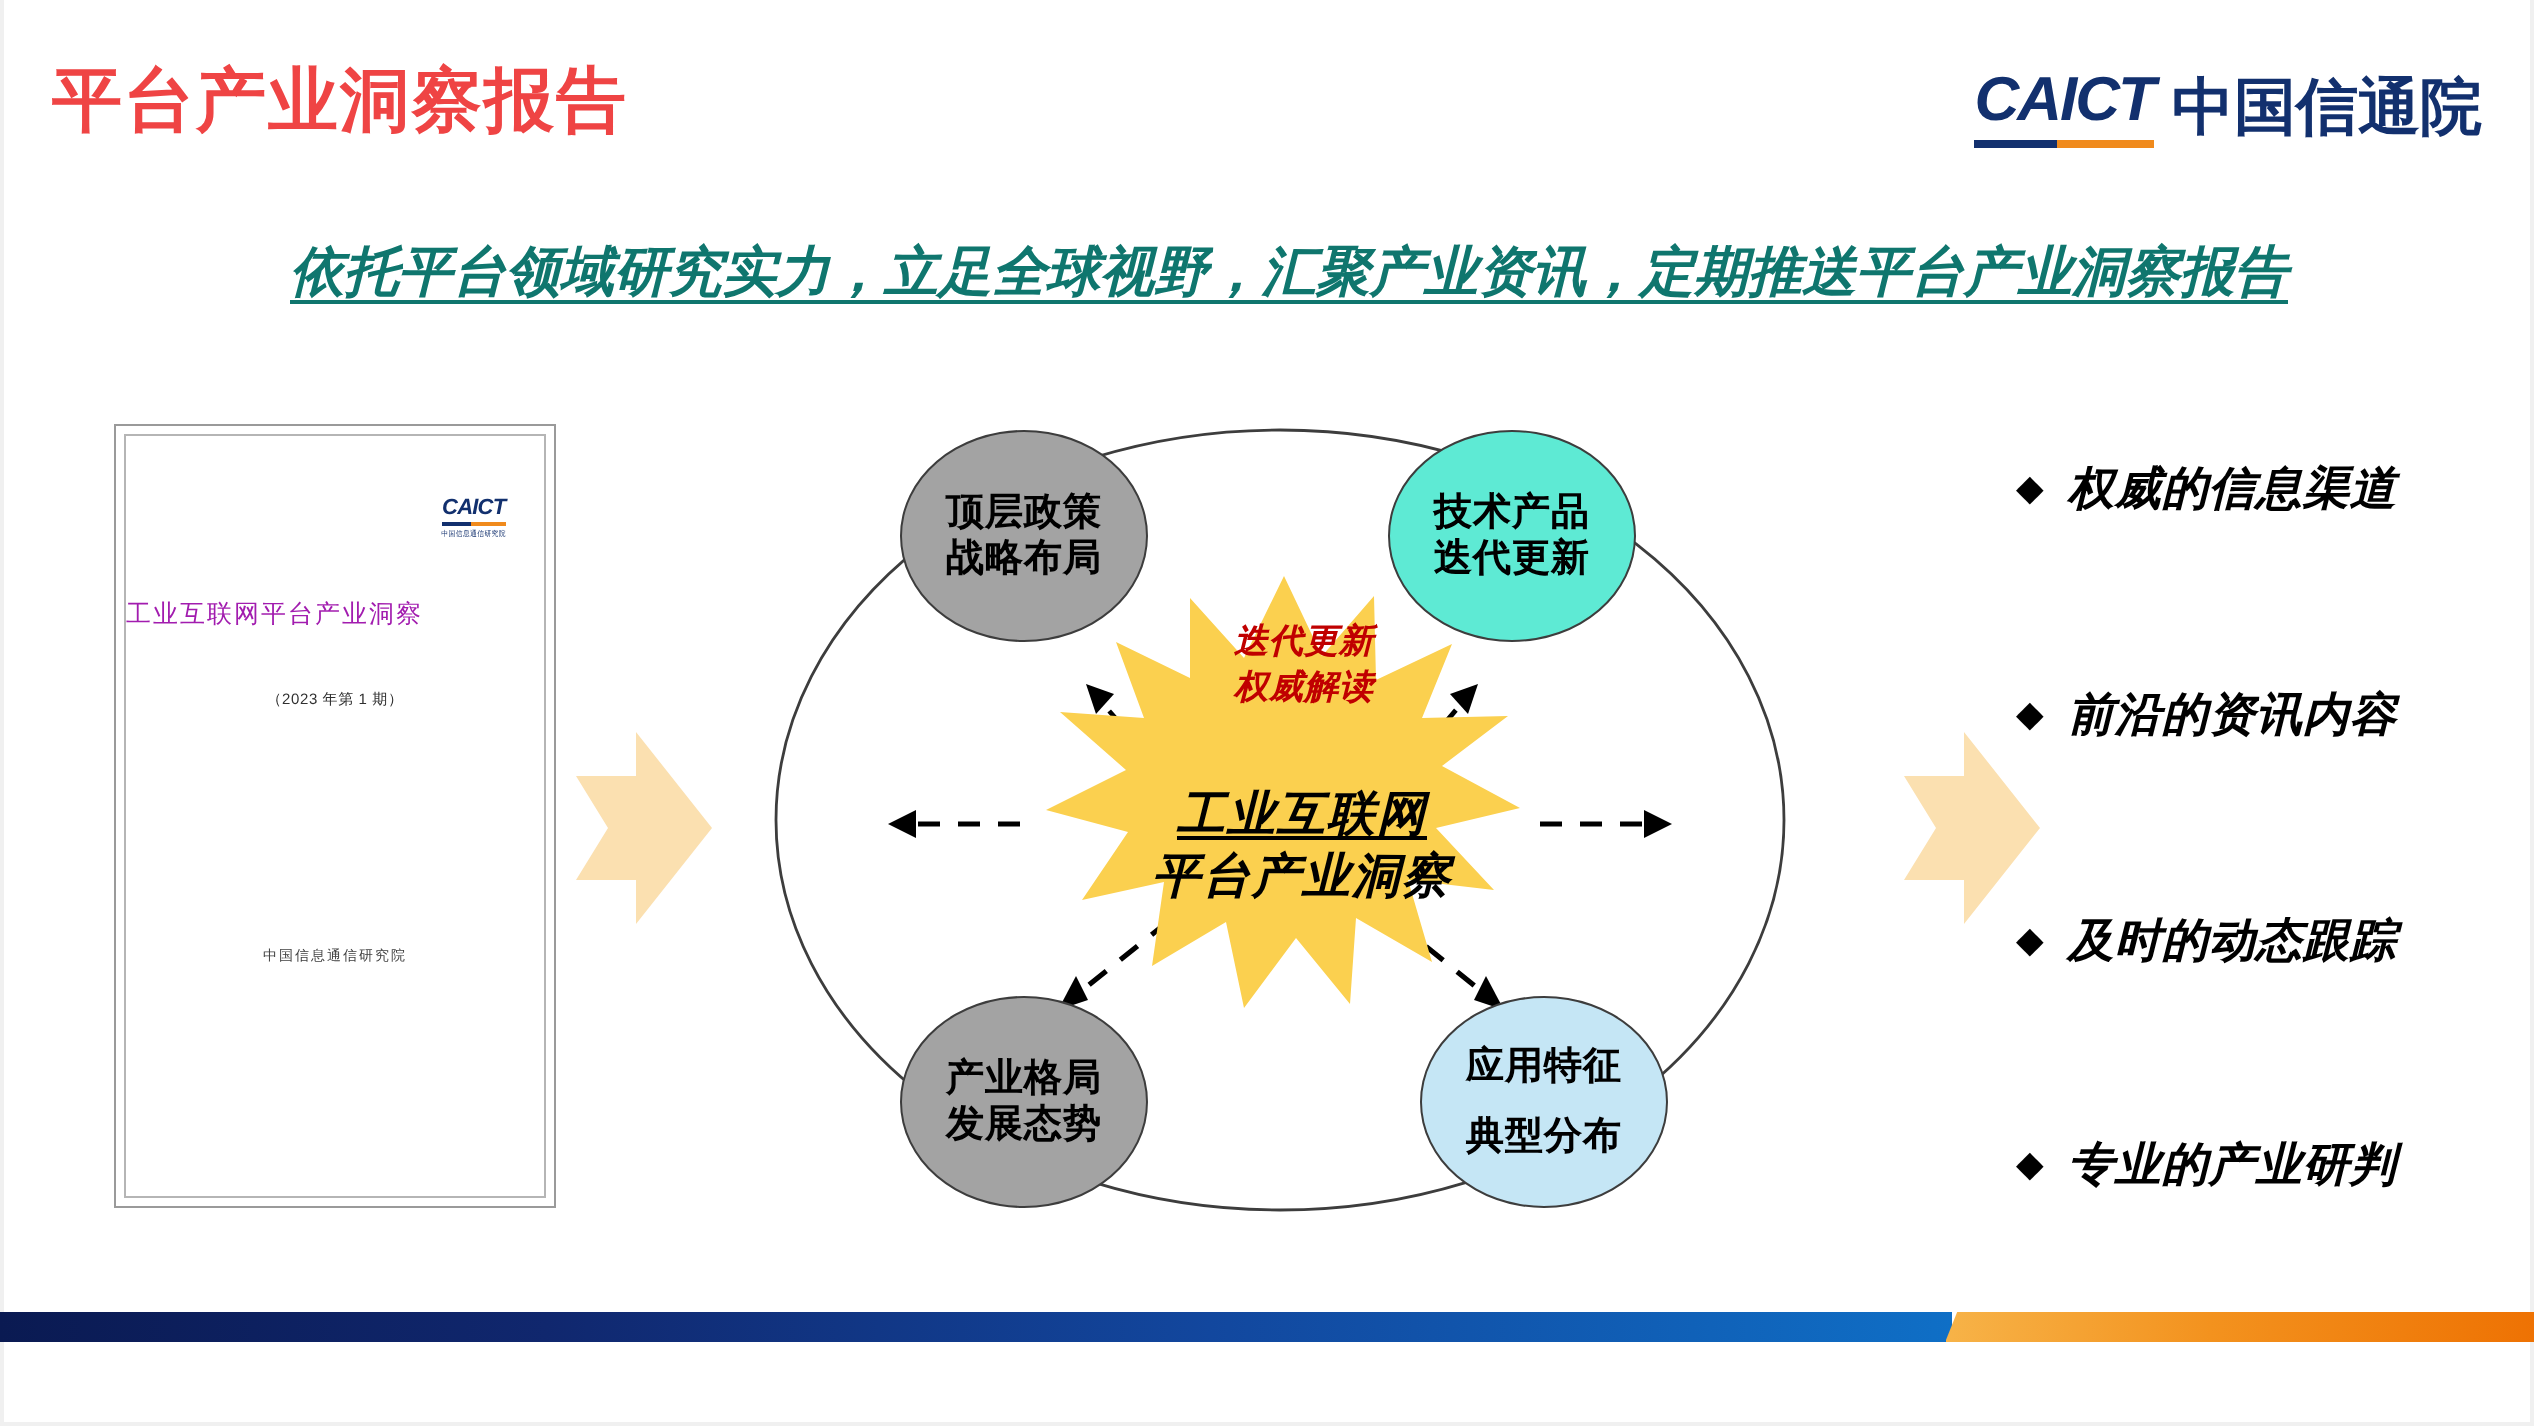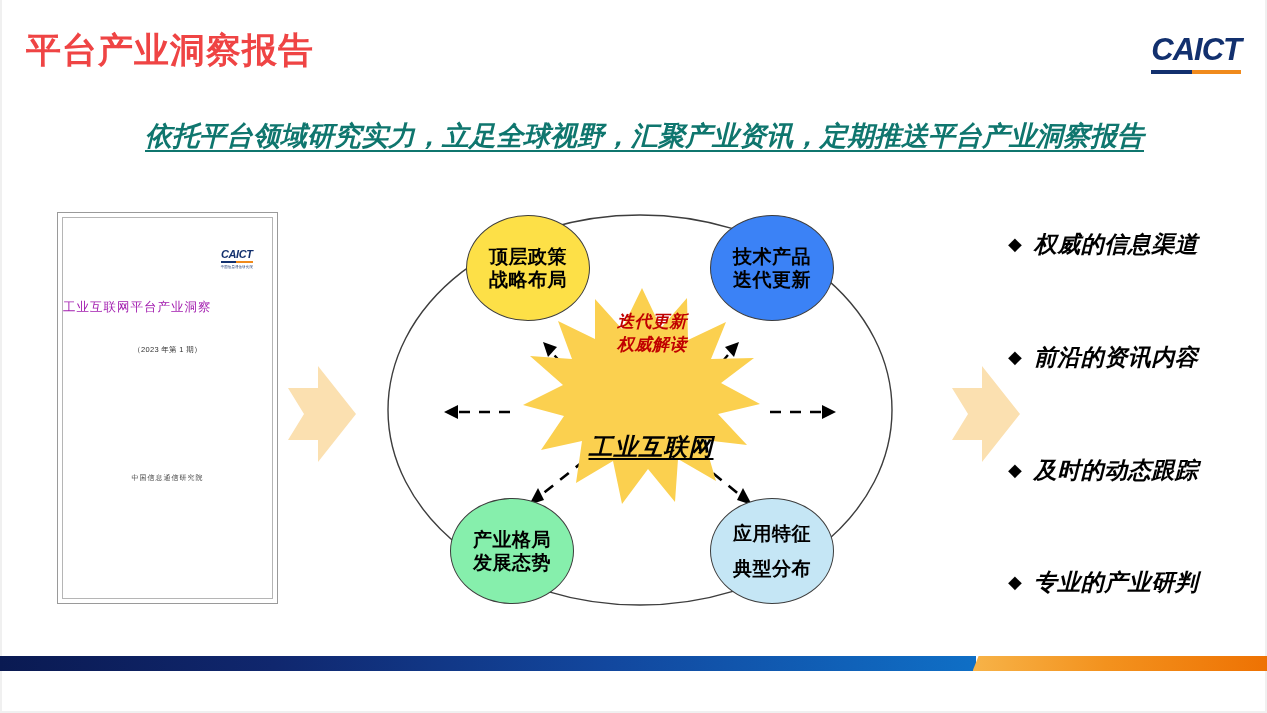--- a/index.html
+++ b/index.html
@@ -98,33 +98,32 @@
 
   .node{
     position:absolute;border:1.4px solid #3d3d3d;border-radius:50%;
     display:flex;flex-direction:column;align-items:center;justify-content:center;
     font-weight:bold;color:#000;line-height:1.22;
     font-size:19px;letter-spacing:0.5px;
     font-family:"DejaVu Sans",sans-serif;
   }
   .node span{display:block;white-space:nowrap;}
 
-  .n-policy {left:136px;  top:15px;  width:122px;height:104px; background:#fde047;}
-  .n-tech   {left:380px;  top:15px;  width:122px;height:104px; background:#3b82f6;}
+  .n-policy {left:120px;  top:15px;  width:122px;height:104px; background:#a3a3a3;}
+  .n-tech   {left:364px;  top:15px;  width:122px;height:104px; background:#5eead4;}
   .n-invest {left:-10px;  top:158px; width:122px;height:104px; background:#d5d5d5;}
   .n-eco    {left:508px;  top:158px; width:122px;height:104px; background:#c9e0db;}
-  .n-market {left:120px;  top:298px; width:122px;height:104px; background:#86efac;}
+  .n-market {left:120px;  top:298px; width:122px;height:104px; background:#a3a3a3;}
   .n-app    {left:380px;  top:298px; width:122px;height:104px; background:#c5e6f5;gap:12px;}
 
   .center-label{
     position:absolute;left:182px;top:192px;width:278px;
     text-align:center;color:#000;font-weight:bold;font-style:italic;
     font-size:24px;line-height:1.28;letter-spacing:1px;
     font-family:"DejaVu Sans",sans-serif;
-    margin-top:40px;
   }
   .center-label .cl1{text-decoration:underline;text-underline-offset:3px;
     text-decoration-thickness:2px;display:block;}
   .center-label .cl2{display:block;}
 
   .burst-text{
     position:absolute;left:252px;top:110px;width:140px;
     text-align:center;color:#c00000;font-weight:bold;font-style:italic;
     font-size:17px;line-height:1.35;letter-spacing:0.5px;
     font-family:"DejaVu Sans",sans-serif;
@@ -170,20 +169,21 @@
   <div class="edge-r"></div>
   <div class="edge-b"></div>
 
   <div class="page-title">平台产业洞察报告</div>
 
   <div class="logo">
     <div class="logo-mark">
       <div class="lm-text">CAICT</div>
       <div class="lm-bar"></div>
     </div>
+    <div class="logo-cn">中国信通院</div>
   </div>
 
   <div class="slogan">依托平台领域研究实力，立足全球视野，汇聚产业资讯，定期推送平台产业洞察报告</div>
 
   <div class="cover">
     <div class="cover-inner">
       <div class="cover-logo">
         <div class="cl-text">CAICT</div>
         <div class="cl-bar"></div>
         <div class="cl-sub">中国信息通信研究院</div>
@@ -268,20 +268,21 @@
       <span>典型分布</span>
     </div>
 
     <div class="burst-text">
       <span>迭代更新</span>
       <span>权威解读</span>
     </div>
 
     <div class="center-label">
       <span class="cl1">工业互联网</span>
+      <span class="cl2">平台产业洞察</span>
     </div>
   </div>
 
   <div class="bullets">
     <div class="bullet b0">
       <span class="dia">◆</span>
       <span class="btxt">权威的信息渠道</span>
     </div>
     <div class="bullet b1">
       <span class="dia">◆</span>

